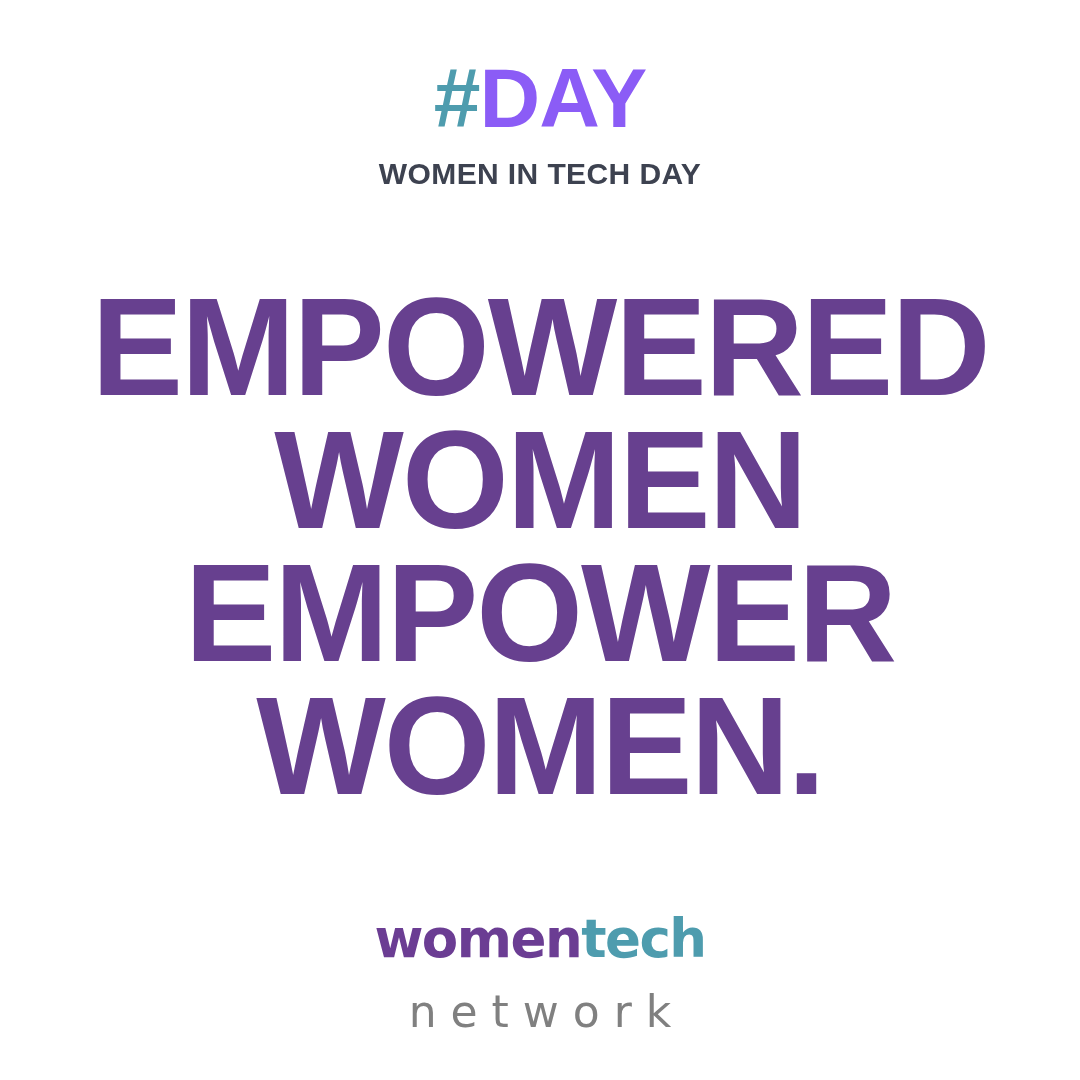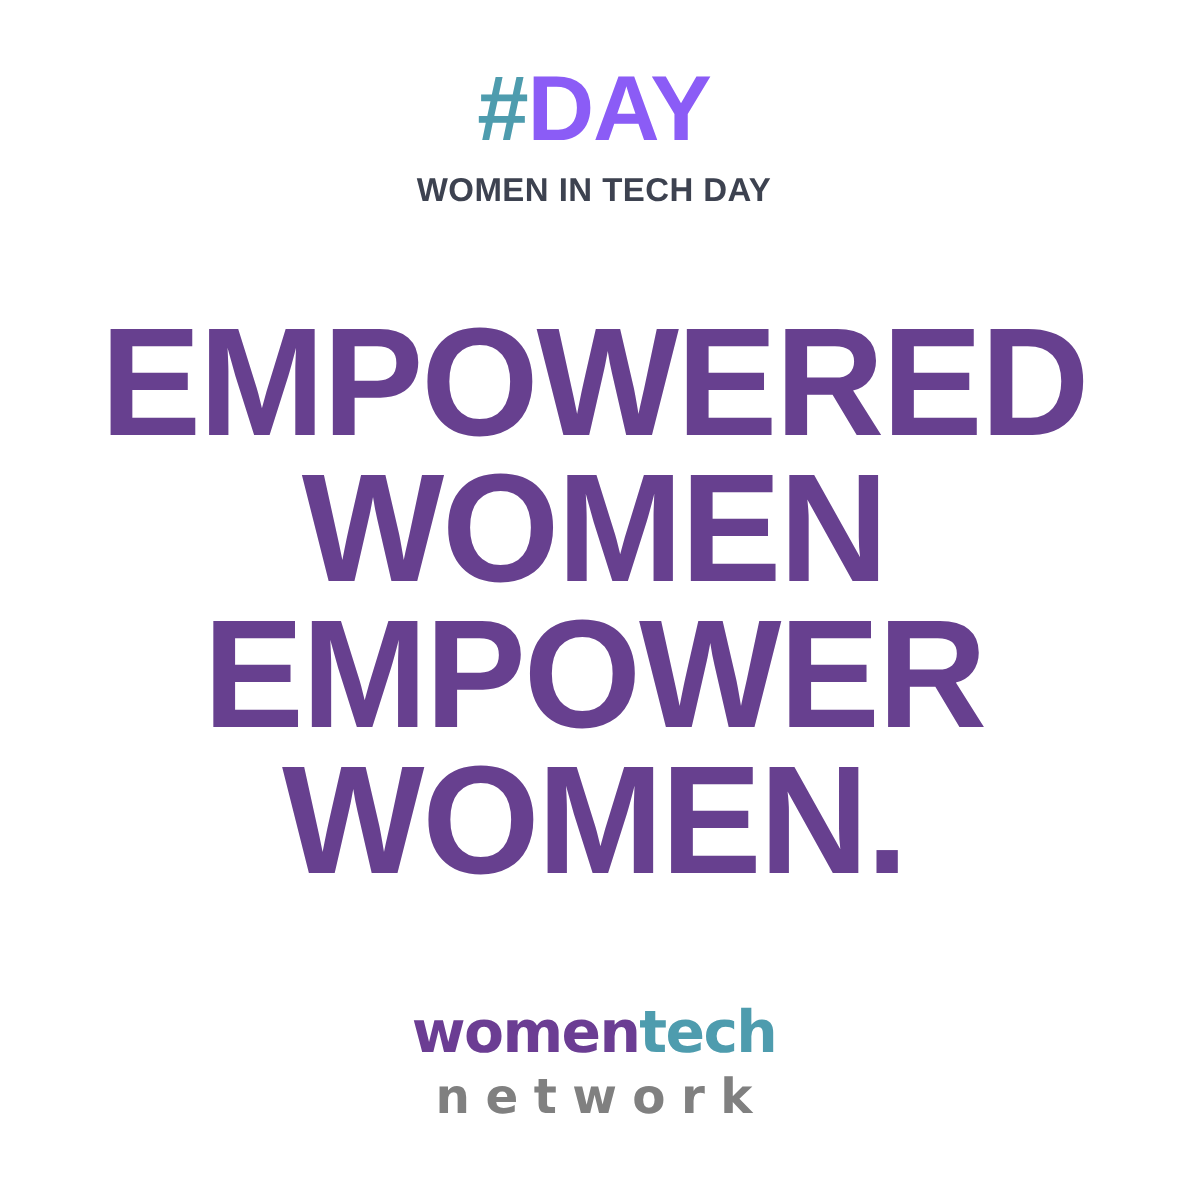--- a/index.html
+++ b/index.html
@@ -100,23 +100,23 @@
     line-height: 1;
     letter-spacing: -1.5px;
     white-space: nowrap;
     display: flex;
     align-items: baseline;
   }
   .logo-women { color: #6b3d93; }
   .logo-tech  { color: #4e9cae; }
 
   .logo-network {
-    margin-top: 11px;
+    margin-top: 25px;
     font-family: "DejaVu Sans", "Liberation Sans", sans-serif;
-    font-weight: 700;
+    font-weight: 400;
     font-size: 44px;
     line-height: 1;
     letter-spacing: 14px;
     text-indent: 14px;
     color: #808080;
     white-space: nowrap;
   }
 </style>
 </head>
 <body>

